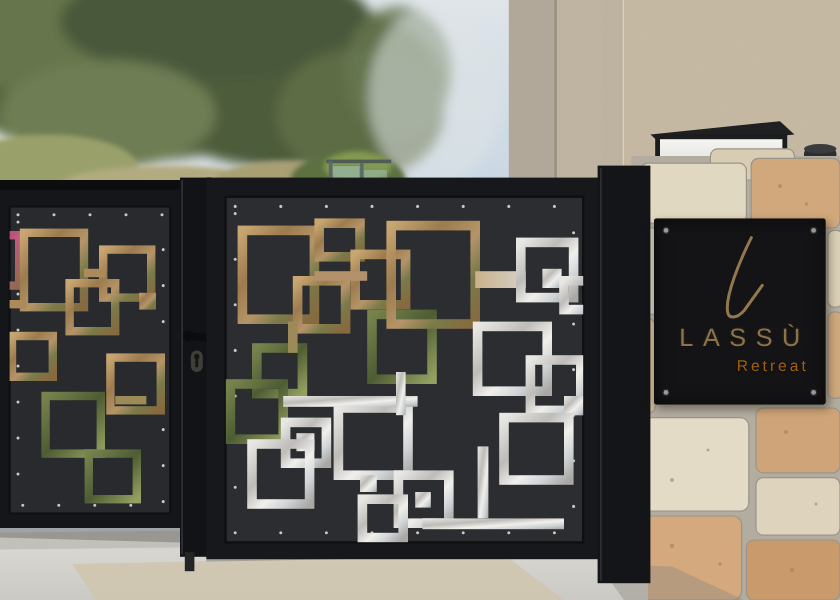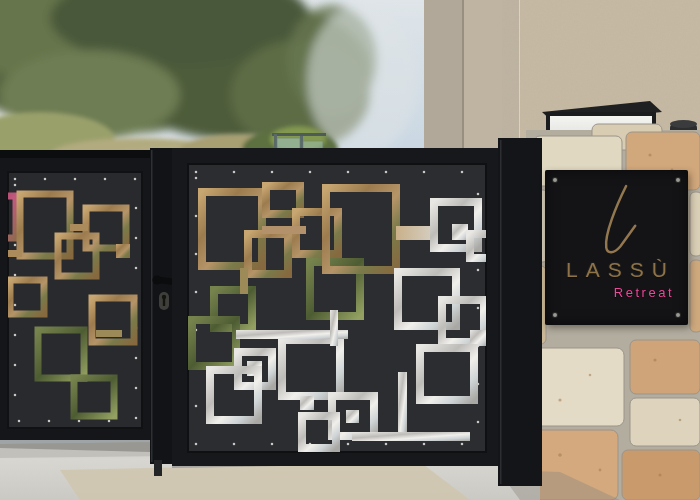--- a/index.html
+++ b/index.html
@@ -6,30 +6,30 @@
   #stage{position:relative;width:700px;height:500px;overflow:hidden;
          font-family:"Liberation Sans",sans-serif;background:#cfdce6;}
   .abs{position:absolute;}
   
   #sky{left:0;top:0;width:700px;height:260px;
        background:linear-gradient(100deg,#eef0f0,rgba(238,240,240,0) 45%),
                   linear-gradient(180deg,#dfe5e9 0%,#cbd8e3 55%,#c6d5e2 75%,#dde4e9 100%);}
   
   #scene{left:0;top:0;width:700px;height:500px;display:block;}
   
-  #sign{left:545px;top:170px;width:143px;height:155px;background:#141417;
+  #sign{left:545px;top:182px;width:143px;height:155px;background:#141417;
         border-radius:2px;box-shadow:2px 3px 7px rgba(40,32,20,.45), inset 0 0 14px rgba(0,0,0,.55);
         display:flex;flex-direction:column;align-items:center;}
   #sign .screw{position:absolute;width:4px;height:4px;border-radius:50%;
         background:#9a9a94;box-shadow:0 0 0 1px #2a2a28;}
   #sign .logo{margin-top:12px;}
   #sign .title{font-size:21px;font-weight:500;letter-spacing:8px;padding-left:8px;
         color:#8e7349;text-shadow:0 1px 1px rgba(0,0,0,.6),0 0 2px rgba(201,169,110,.25);}
   #sign .subtitle{align-self:flex-end;font-size:13px;letter-spacing:2.5px;
-        color:#ec4899;padding-right:14px;margin-top:3px;
+        color:#a16207;padding-right:14px;margin-top:3px;
         text-shadow:0 1px 1px rgba(0,0,0,.6);}
 </style>
 </head>
 <body>
 
 <div id="stage">
 
   <div id="sky" class="abs"></div>
 
   <svg id="scene" class="abs" viewBox="0 0 700 500" aria-hidden="true">

